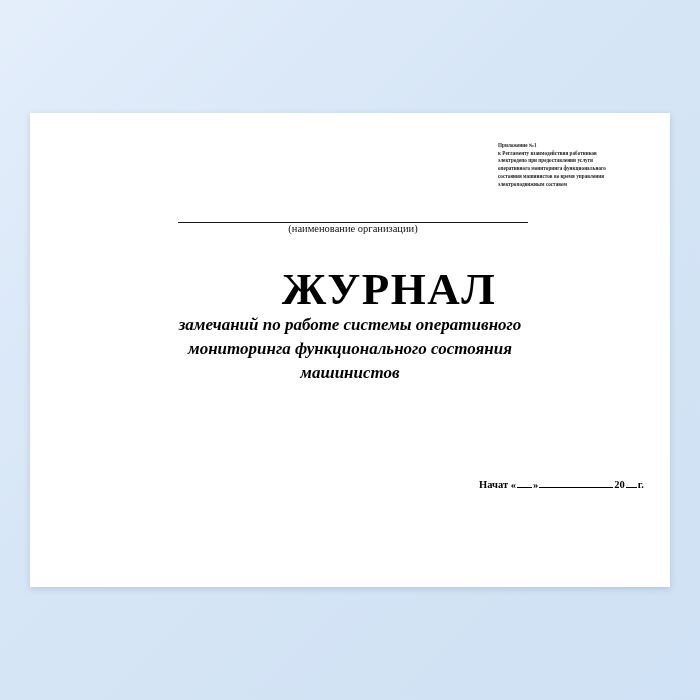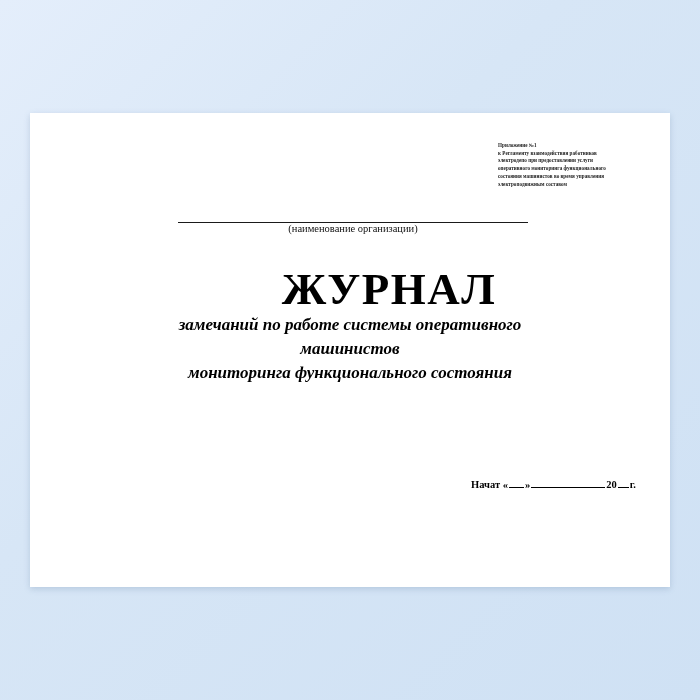--- a/index.html
+++ b/index.html
@@ -81,21 +81,21 @@
     text-align: center;
     font-size: 17px;
     font-weight: bold;
     line-height: 1.42;
     color: #000;
     font-family: "Liberation Serif", serif;
     font-style: italic;
   }
   .dates {
     position: absolute;
-    right: 34px;
+    right: 26px;
     top: 362px;
     text-align: right;
     font-size: 10.5px;
     font-weight: bold;
     color: #000;
     line-height: 1.95;
   }
   .dates .row {
     white-space: nowrap;
   }
@@ -140,22 +140,22 @@
       <div>электроподвижным составом</div>
     </div>
 
     <div class="org-line"></div>
     <div class="org-caption">(наименование организации)</div>
 
     <div class="title-main">ЖУРНАЛ</div>
 
     <div class="subtitle">
       <div>замечаний по работе системы оперативного</div>
+      <div>мониторинга функционального состояния</div>
       <div>машинистов</div>
-      <div>мониторинга функционального состояния</div>
     </div>
 
     <div class="dates">
       <div class="row">
         <span>Начат</span>
         <span>«</span><span class="short-line"></span><span>»</span><span class="fill-line"></span><span>20</span><span class="tiny-line"></span><span>г.</span>
       </div>
     </div>
 
   </div>

